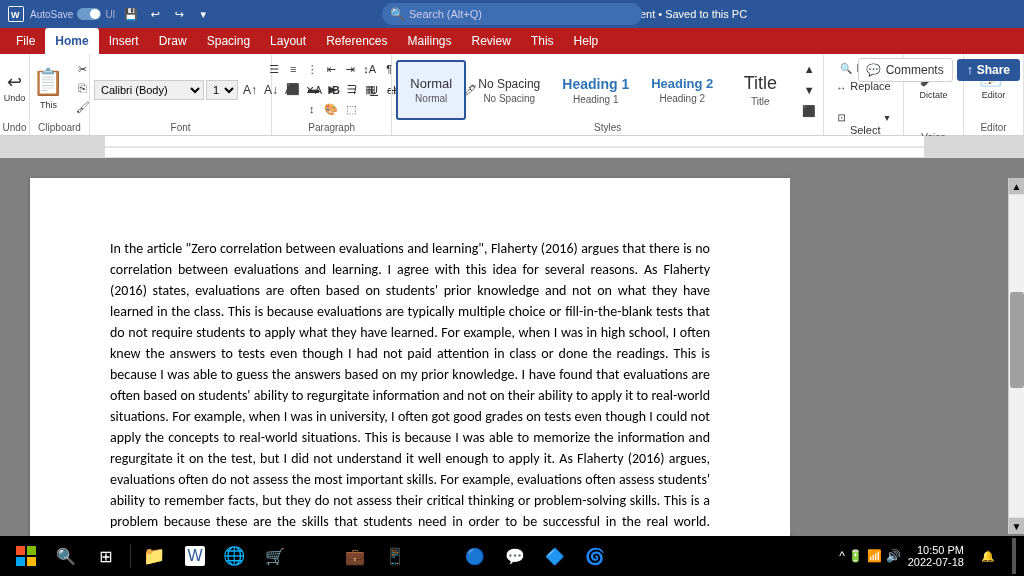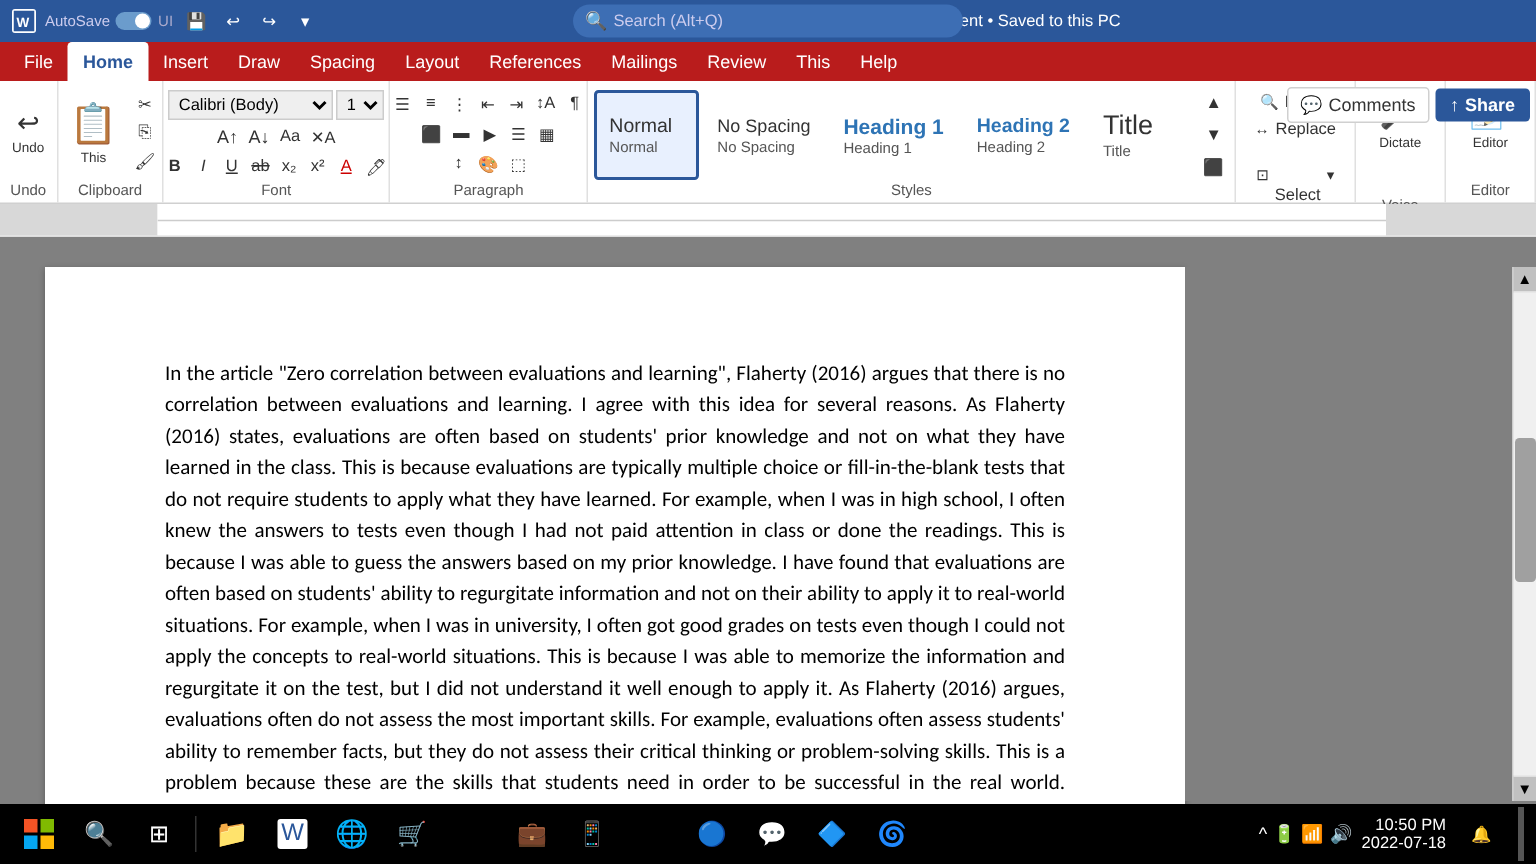--- a/index.html
+++ b/index.html
@@ -103,21 +103,21 @@
       cursor: pointer;
     }
     .style-items { display: flex; gap: 2px; }
     .style-item {
       border: 2px solid transparent;
       padding: 4px 8px;
       cursor: pointer;
       border-radius: 3px;
       display: flex;
       flex-direction: column;
-      align-items: flex-start;
+      align-items: center;
       justify-content: center;
       min-width: 70px;
       height: 60px;
     }
     .style-item.active { border-color: #2b579a; background: #e8f0fe; }
     .style-item-label { font-size: 10px; color: #555; margin-top: 2px; }
 
     .style-normal { font-size: 13px; color: #333; }
     .style-nospace { font-size: 12px; color: #333; }
     .style-h1 { font-size: 14px; color: #2e74b5; font-weight: bold; }
@@ -308,21 +308,21 @@
             <div class="rb-btn-sm" title="Cut">✂</div>
             <div class="rb-btn-sm" title="Copy">⎘</div>
             <div class="rb-btn-sm" title="Format Painter">🖌</div>
           </div>
         </div>
       </div>
       <div class="ribbon-group-label">Clipboard</div>
     </div>
 
     <div class="ribbon-group" style="min-width:140px;">
-      <div class="ribbon-group-content" style="flex-direction:column;gap:2px;width:100%;padding-top:4px;">
+      <div class="ribbon-group-content" style="flex-direction:row;gap:2px;width:100%;padding-top:4px;">
         <div style="display:flex;align-items:center;gap:2px;">
           <select class="font-select">
             <option>Calibri (Body)</option>
           </select>
           <select class="size-select">
             <option>11</option>
           </select>
         </div>
         <div style="display:flex;align-items:center;gap:1px;">
           <div class="rb-btn-sm" style="font-size:12px;">A↑</div>

